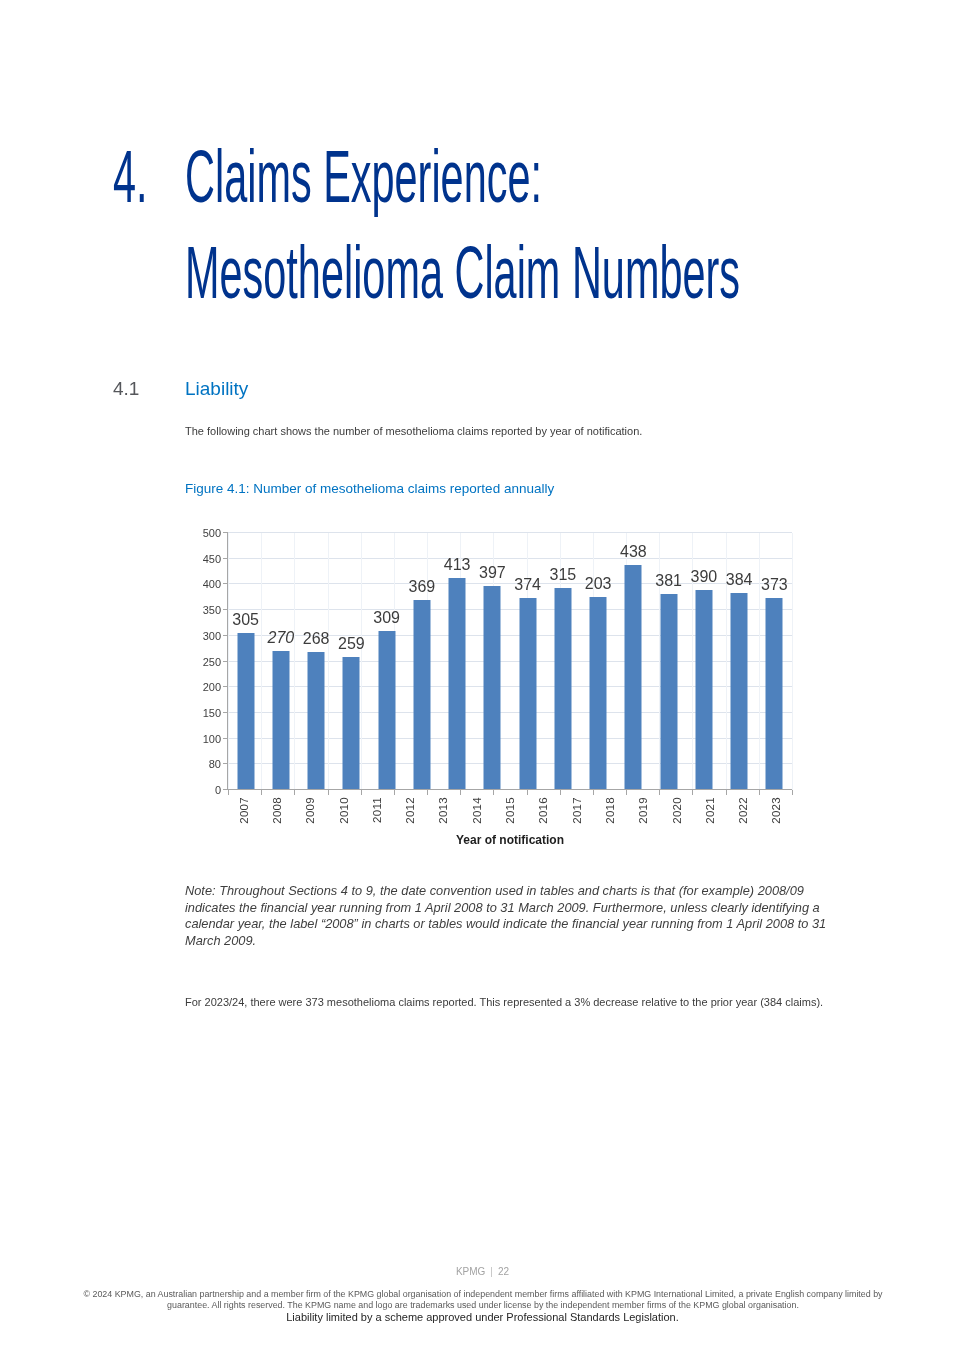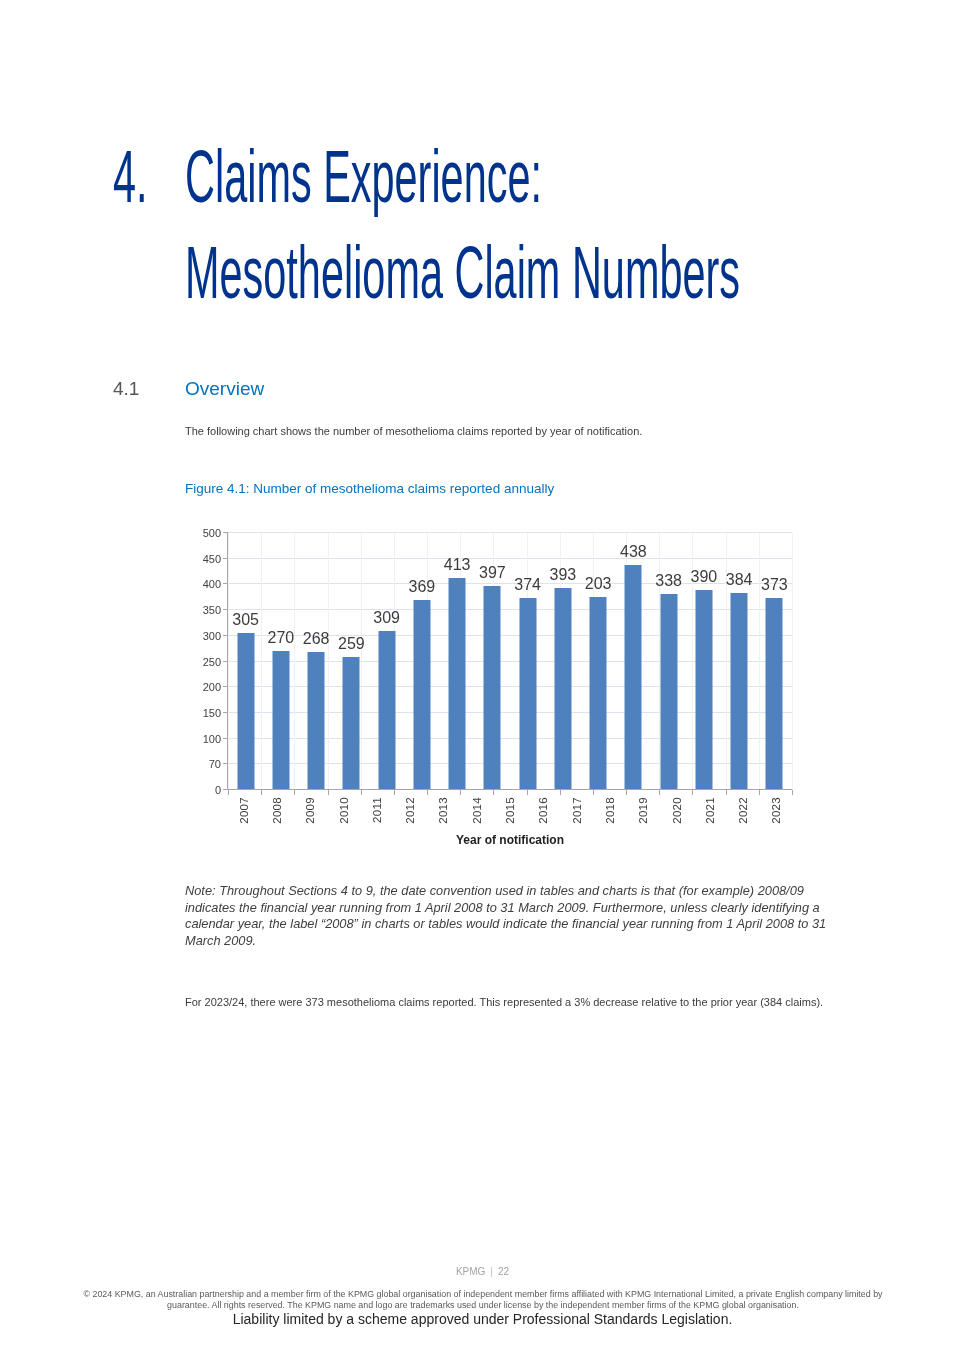--- a/index.html
+++ b/index.html
@@ -75,60 +75,60 @@
 
   
   .footer-pageline { left:0; top:1266px; width:965px; text-align:center; font-size:10px; color:#a3a3a3; }
   .footer-sep { color:#c0c0c0; padding:0 5px; }
   .footer-copy {
     left:63px; top:1289px; width:840px; text-align:center;
     font-size:8.9px; line-height:10.5px; color:#5a5a5a;
   }
   .footer-liability {
     left:0; top:1311px; width:965px; text-align:center;
-    font-size:14px; color:#262626;
+    font-size:11px; color:#262626;
   }
 </style>
 </head>
 <body>
 
 <span class="abs h-num-wrap"><span class="h-num">4.</span></span>
 <span class="abs h-line1-wrap"><span class="h-line">Claims Experience:</span></span>
 <span class="abs h-line2-wrap"><span class="h-line">Mesothelioma Claim Numbers</span></span>
 
 <div class="abs sec-num">4.1</div>
-<div class="abs sec-title">Overview</div>
+<div class="abs sec-title">Liability</div>
 
 <div class="abs para para1">The following chart shows the number of mesothelioma claims reported by year of notification.</div>
 
 <div class="abs fig-caption">Figure 4.1: Number of mesothelioma claims reported annually</div>
 
 <div class="abs chart">
   <div class="y-axis">
       <div class="ytick" style="bottom: 0%;">0</div>
-      <div class="ytick" style="bottom: 10%;">70</div>
+      <div class="ytick" style="bottom: 10%;">80</div>
       <div class="ytick" style="bottom: 20%;">100</div>
       <div class="ytick" style="bottom: 30%;">150</div>
       <div class="ytick" style="bottom: 40%;">200</div>
       <div class="ytick" style="bottom: 50%;">250</div>
       <div class="ytick" style="bottom: 60%;">300</div>
       <div class="ytick" style="bottom: 70%;">350</div>
       <div class="ytick" style="bottom: 80%;">400</div>
       <div class="ytick" style="bottom: 90%;">450</div>
       <div class="ytick" style="bottom: 100%;">500</div>
     </div>
   <div class="plot">
     <div class="bars">
         <div class="bar-cell">
           <div class="bar" style="height: 61%; background: rgb(78, 129, 189);"></div>
           <div class="bar-label" style="bottom: calc(61% + 5px);">305</div>
         </div>
         <div class="bar-cell">
           <div class="bar" style="height: 54%; background: rgb(78, 129, 189);"></div>
-          <div class="bar-label" style="bottom: calc(54% + 5px);">270</div>
+          <div class="bar-label" style="bottom: calc(54% + 5px); font-style: italic;">270</div>
         </div>
         <div class="bar-cell">
           <div class="bar" style="height: 53.6%; background: rgb(78, 129, 189);"></div>
           <div class="bar-label" style="bottom: calc(53.6% + 5px);">268</div>
         </div>
         <div class="bar-cell">
           <div class="bar" style="height: 51.8%; background: rgb(78, 129, 189);"></div>
           <div class="bar-label" style="bottom: calc(51.8% + 5px);">259</div>
         </div>
         <div class="bar-cell">
@@ -146,33 +146,33 @@
         <div class="bar-cell">
           <div class="bar" style="height: 79.4%; background: rgb(78, 129, 189);"></div>
           <div class="bar-label" style="bottom: calc(79.4% + 5px);">397</div>
         </div>
         <div class="bar-cell">
           <div class="bar" style="height: 74.8%; background: rgb(78, 129, 189);"></div>
           <div class="bar-label" style="bottom: calc(74.8% + 5px);">374</div>
         </div>
         <div class="bar-cell">
           <div class="bar" style="height: 78.6%; background: rgb(78, 129, 189);"></div>
-          <div class="bar-label" style="bottom: calc(78.6% + 5px);">393</div>
+          <div class="bar-label" style="bottom: calc(78.6% + 5px);">315</div>
         </div>
         <div class="bar-cell">
           <div class="bar" style="height: 75.2%; background: rgb(78, 129, 189);"></div>
           <div class="bar-label" style="bottom: calc(75.2% + 5px);">203</div>
         </div>
         <div class="bar-cell">
           <div class="bar" style="height: 87.6%; background: rgb(78, 129, 189);"></div>
           <div class="bar-label" style="bottom: calc(87.6% + 5px);">438</div>
         </div>
         <div class="bar-cell">
           <div class="bar" style="height: 76.2%; background: rgb(78, 129, 189);"></div>
-          <div class="bar-label" style="bottom: calc(76.2% + 5px);">338</div>
+          <div class="bar-label" style="bottom: calc(76.2% + 5px);">381</div>
         </div>
         <div class="bar-cell">
           <div class="bar" style="height: 78%; background: rgb(78, 129, 189);"></div>
           <div class="bar-label" style="bottom: calc(78% + 5px);">390</div>
         </div>
         <div class="bar-cell">
           <div class="bar" style="height: 76.8%; background: rgb(78, 129, 189);"></div>
           <div class="bar-label" style="bottom: calc(76.8% + 5px); margin-top: 28px;">384</div>
         </div>
         <div class="bar-cell">

